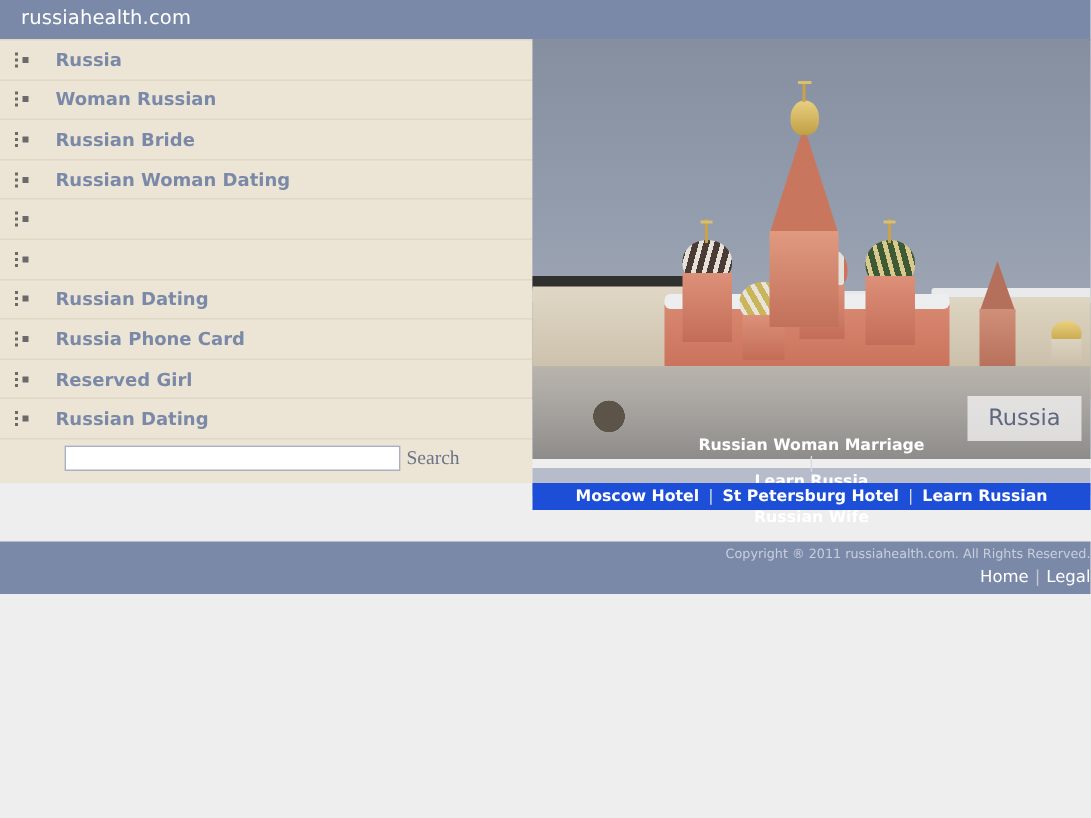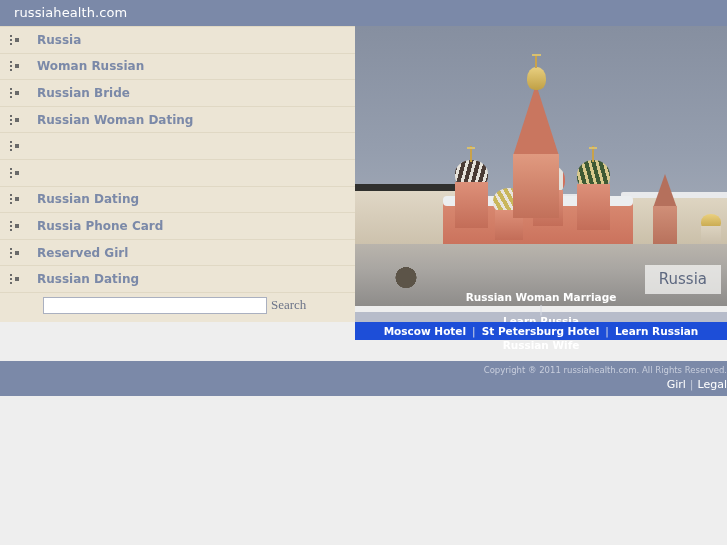--- a/index.html
+++ b/index.html
@@ -402,16 +402,16 @@
   <div class="navbar nav2" id="nav-row-1">
       <a href="#">Moscow Hotel</a>
       <span class="sep">|</span>
       <a href="#">St Petersburg Hotel</a>
       <span class="sep">|</span>
       <a href="#">Learn Russian</a>
     </div>
 
   <div class="footer">
     <p class="copyright">Copyright ® 2011 russiahealth.com. All Rights Reserved.</p>
-    <p class="footer-links" id="footer-links"><a href="#">Girl</a><span class="sep">|</span><a href="#">Legal</a></p>
+    <p class="footer-links" id="footer-links"><a href="#">Home</a><span class="sep">|</span><a href="#">Legal</a></p>
   </div>
 
 </div>
 
 </body></html>

